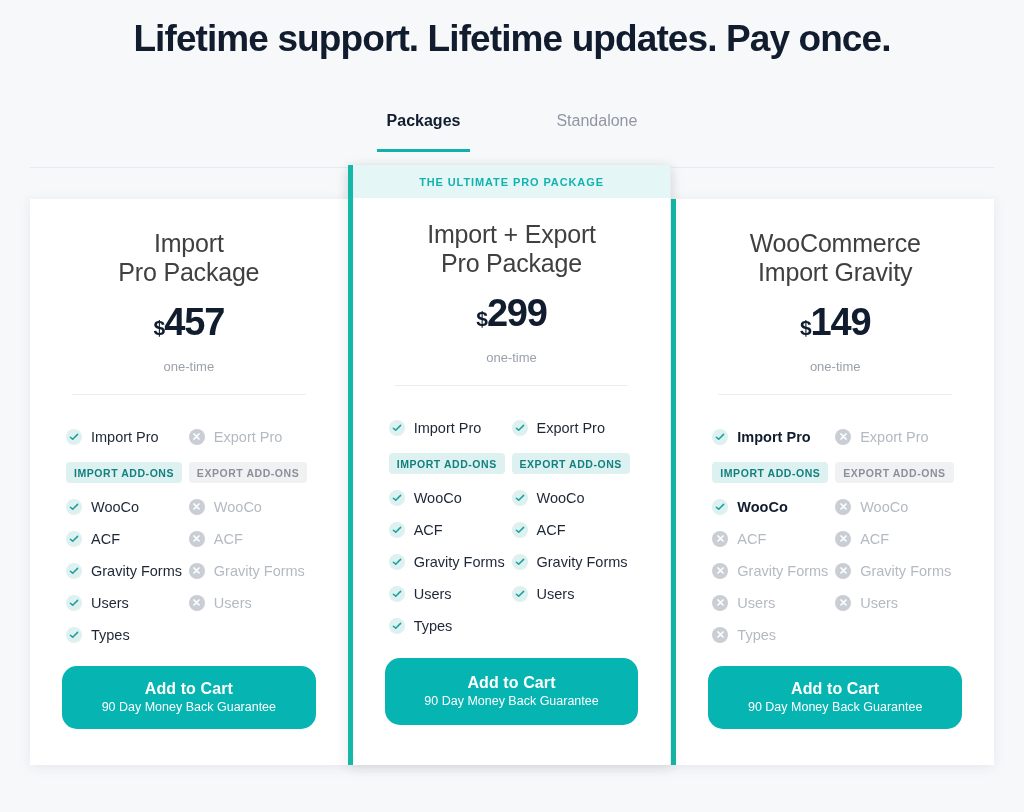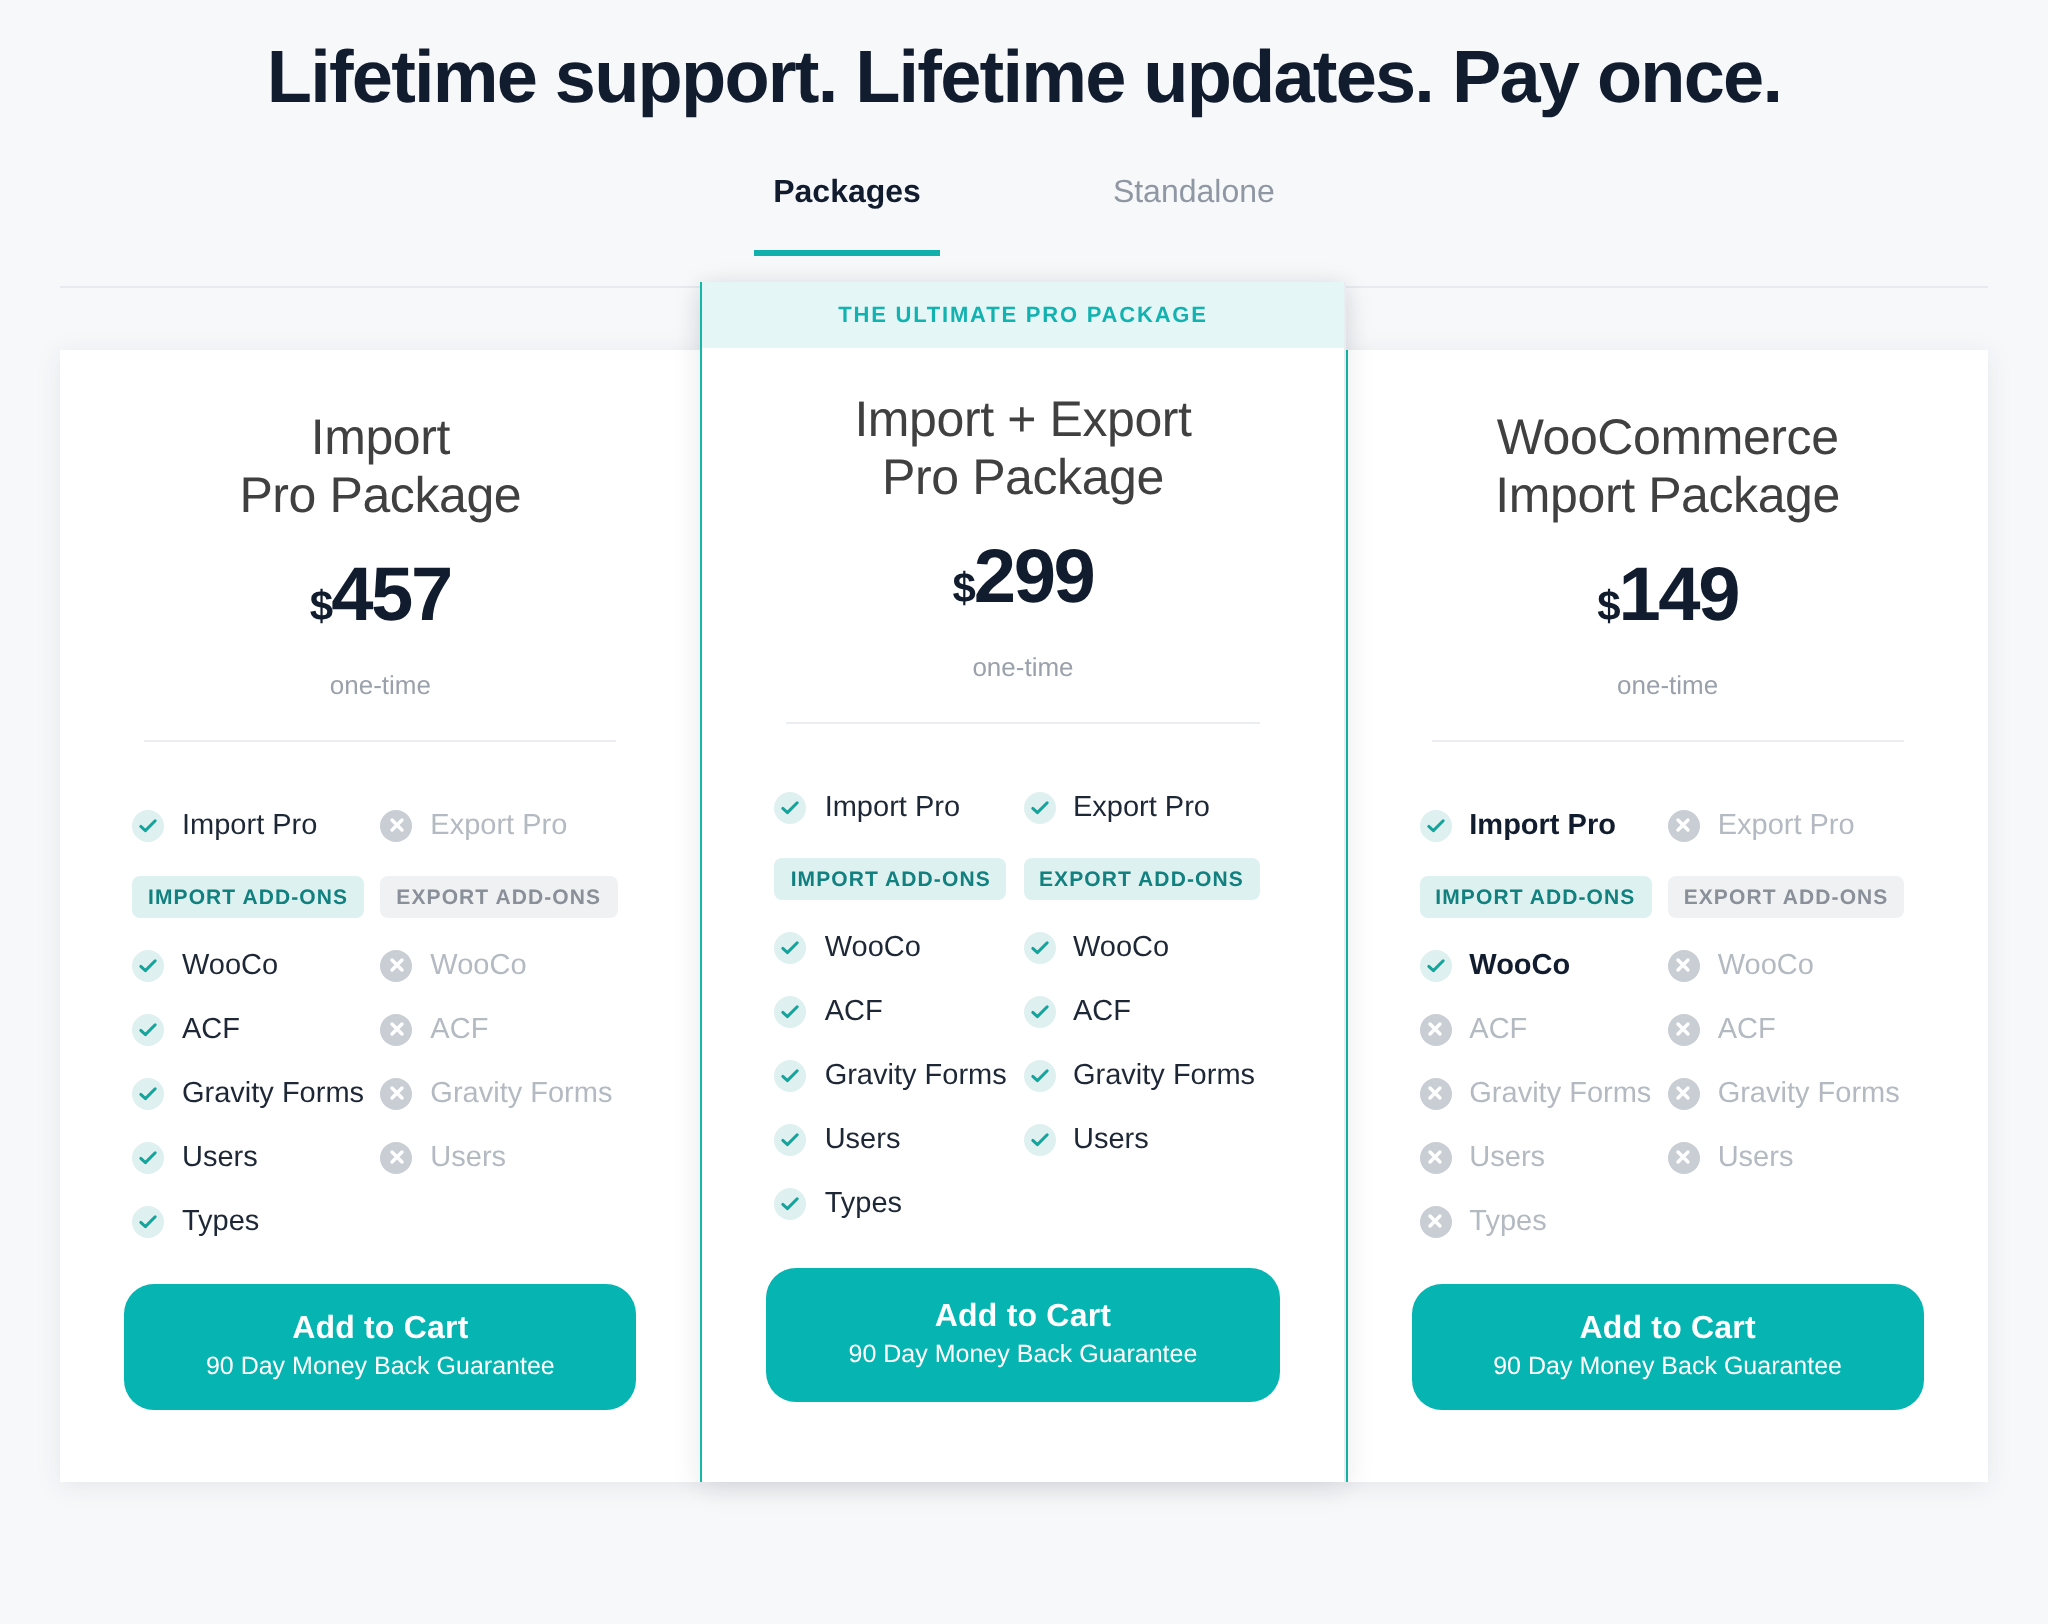--- a/index.html
+++ b/index.html
@@ -24,21 +24,21 @@
     font-size: 37px;
     font-weight: bold;
     letter-spacing: -0.9px;
     color: #111c2e;
     padding-top: 16px;
     line-height: 1.25;
   }
 
   
   .tabs-wrap {
-    margin-top: 20px;
+    margin-top: 44px;
     position: relative;
     height: 62px;
   }
   .tabs {
     display: flex;
     justify-content: center;
     gap: 76px;
     align-items: flex-start;
   }
   .tab {
@@ -85,21 +85,21 @@
 
   .card {
     background: #ffffff;
     flex: 1 1 0;
     position: relative;
     padding: 0 28px;
     min-height: 566px;
     display: flex;
     flex-direction: column;
   }
-  .card + .card { border-left: 1px solid #14b8a6; }
+  .card + .card { border-left: 5px solid #14b8a6; }
 
   .card-featured {
     margin-top: -34px;
     min-height: 600px;
     z-index: 3;
     box-shadow: 0 3px 14px rgba(20,30,50,0.10);
     border-left: 1px solid #e9edf1;
     border-right: 1px solid #e9edf1;
   }
 
@@ -442,21 +442,21 @@
         <div class="cta-wrap">
           <button class="cta">
             <span class="cta-title">Add to Cart</span>
             <span class="cta-sub">90 Day Money Back Guarantee</span>
           </button>
         </div>
       </div>
     </div>
     <div class="card">
       <div class="card-body">
-        <div class="card-title"><span>WooCommerce</span><br><span>Import Package</span></div>
+        <div class="card-title"><span>WooCommerce</span><br><span>Import Gravity</span></div>
         <div class="price"><span class="price-currency">$</span><span class="price-amount">149</span></div>
         <div class="price-note">one-time</div>
         <div class="divider"></div>
         <div class="features">
           <div class="feature-col"><div class="feature-row feature-on feature-strong">
               <span class="icon icon-check">
                 <svg width="10" height="10" viewBox="0 0 10 10">
                   <path d="M1.4 5.2 L3.7 7.3 L8.6 2.4" fill="none" stroke="#16a39c" stroke-width="1.5" stroke-linecap="round" stroke-linejoin="round"></path>
                 </svg>
               </span>

